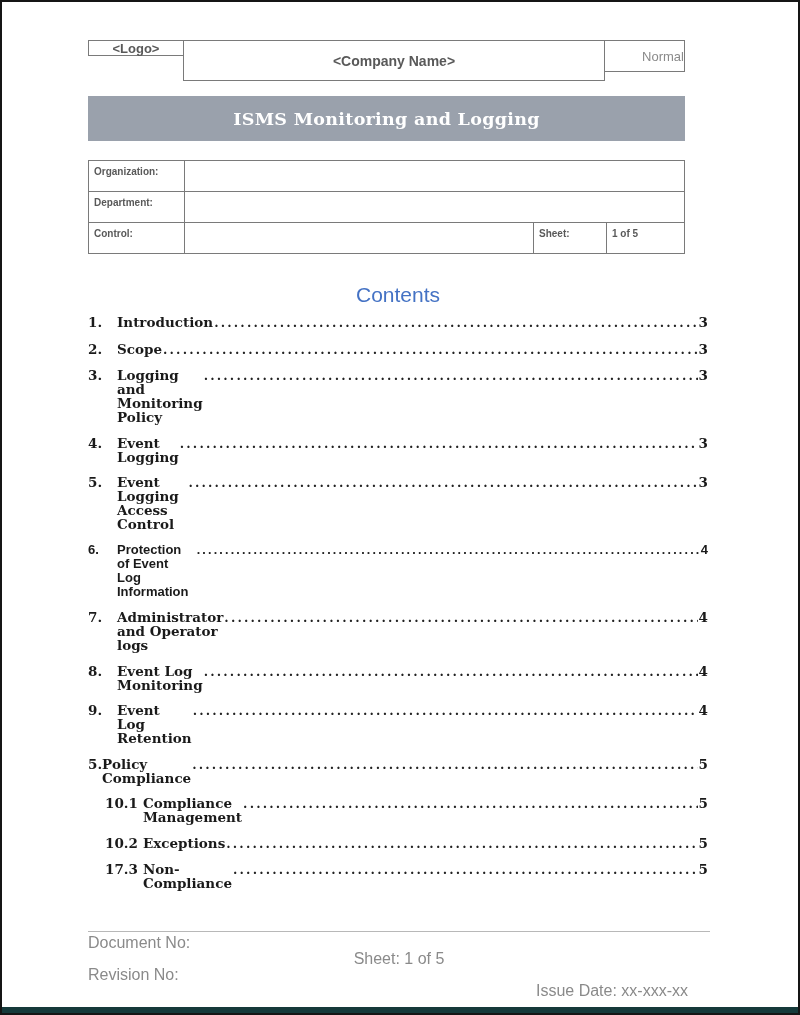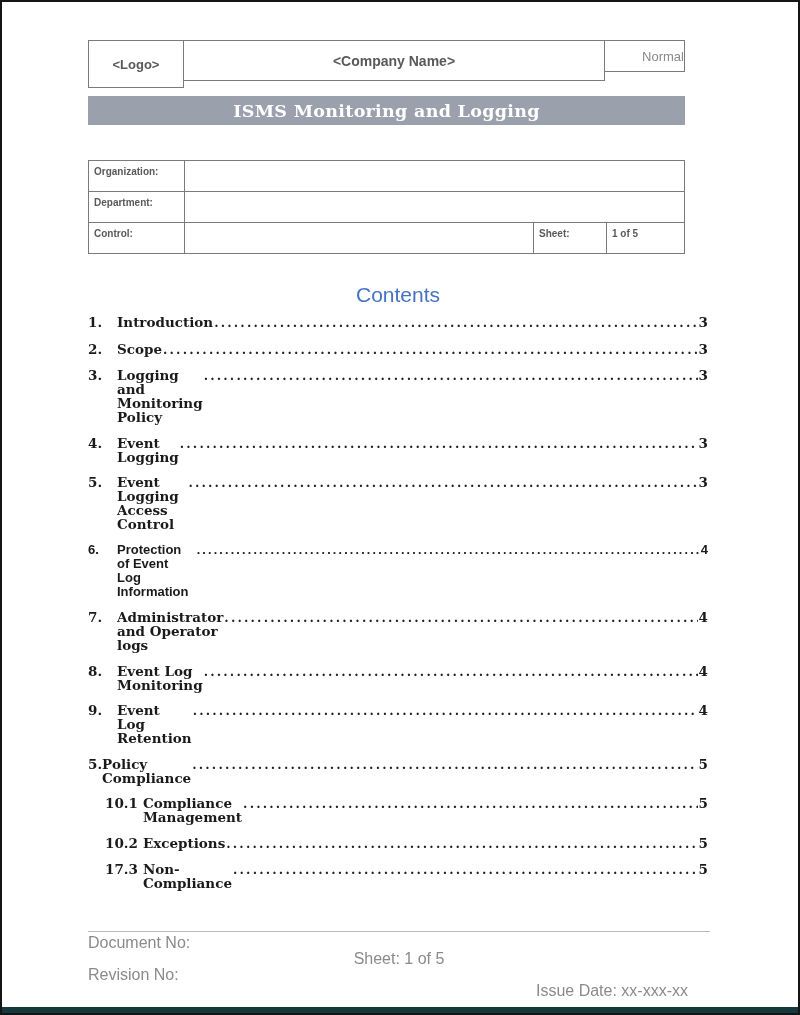--- a/index.html
+++ b/index.html
@@ -5,25 +5,25 @@
   html,body{margin:0;padding:0;background:#fff;}
   .page{
     position:relative;width:800px;height:1015px;box-sizing:border-box;
     background:#fff;border:2px solid var(--page-border,#151515);
     font-family:"Liberation Sans",sans-serif;overflow:hidden;margin:0 auto;
   }
   
   .header-table{position:absolute;left:86px;top:38px;width:597px;display:flex;align-items:flex-start;}
   .hcell{box-sizing:border-box;border:1px solid var(--table-border,#7a7a7a);
          display:flex;align-items:center;justify-content:center;background:#fff;}
-  .hcell.logo{width:96px;height:48px;font-weight:bold;font-size:13px;color:var(--label-text,#595959);}
+  .hcell.logo{width:96px;height:16px;font-weight:bold;font-size:13px;color:var(--label-text,#595959);}
   .hcell.company{flex:1;height:41px;margin-left:-1px;font-weight:bold;font-size:14px;color:var(--label-text,#595959);}
   .hcell.normal{width:81px;height:32px;margin-left:-1px;font-size:13px;color:var(--muted-text,#8a8a8a);justify-content:flex-end;}
   
-  .title-banner{position:absolute;left:86px;top:94px;width:597px;height:29px;
+  .title-banner{position:absolute;left:86px;top:94px;width:597px;height:45px;
     background:var(--title-bar-bg,#9aa1ac);display:flex;align-items:center;justify-content:center;}
   .title-banner .title{font-family:"DejaVu Serif",serif;font-weight:bold;font-size:17.5px;
     color:var(--title-text,#ffffff);letter-spacing:.3px;}
   
   .info-table{position:absolute;left:86px;top:158px;border-collapse:collapse;table-layout:fixed;}
   .info-table td{border:1px solid var(--table-border,#7a7a7a);box-sizing:border-box;
     vertical-align:top;padding:5px 4px 0 5px;font-size:10px;height:31px;}
   .info-table td.lbl{font-weight:bold;color:var(--label-text,#595959);}
   .info-table td.val{font-weight:bold;color:var(--label-text,#595959);}
   

